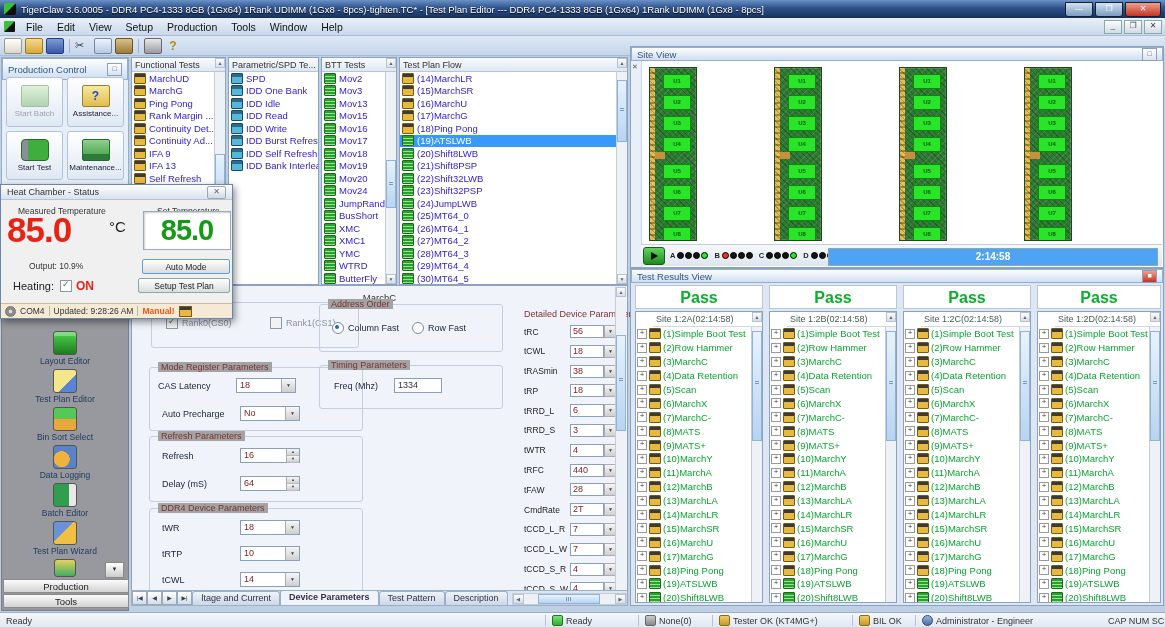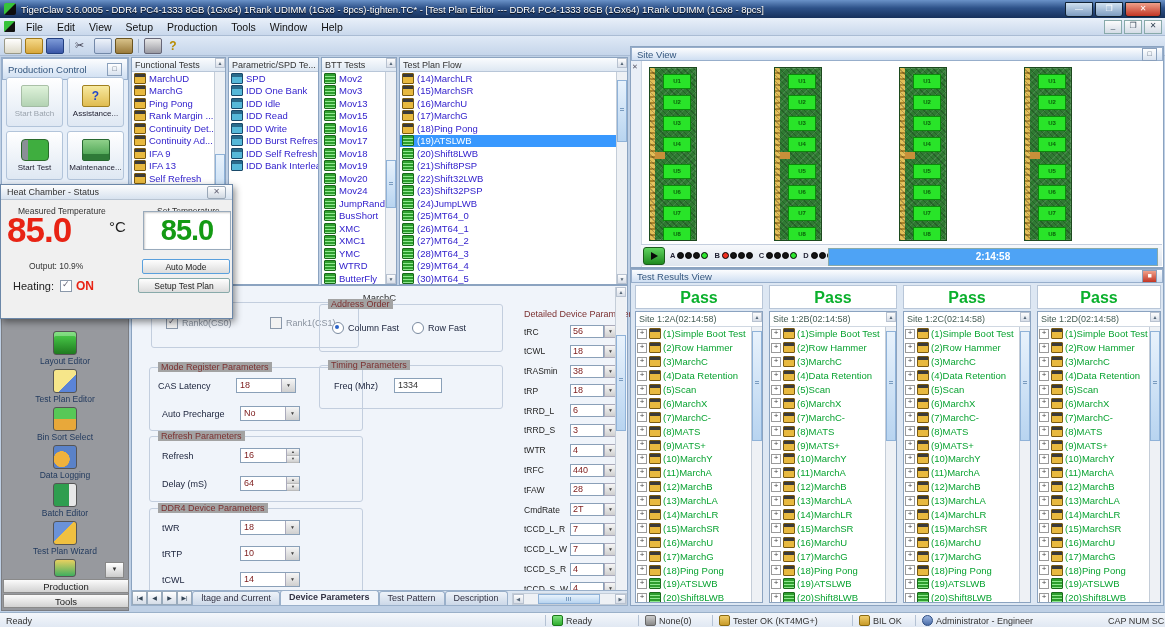--- a/index.html
+++ b/index.html
@@ -164,21 +164,21 @@
   .grp .glbl{font-size:7.5px;font-weight:bold;color:#223;margin-right:1px;}
   .led{width:7px;height:7px;border-radius:50%;background:#141414;border:1px solid #000;box-sizing:border-box;}
   .led.on{background:#2ee62e;}
   .led.err{background:#f03020;}
   .progress{position:absolute;right:4px;top:3px;width:328px;height:16px;border:1px solid #8aa;background:#4ea3f5;
     text-align:center;color:#fff;font-size:10px;font-weight:bold;line-height:15px;}
   
   .trv{left:630px;top:268px;width:534px;height:338px;background:#dde7f3;border:1px solid #8ba3c0;box-sizing:border-box;}
   .passbox{position:absolute;top:16px;height:24px;background:#fff;border:1px solid #b8c6d8;
     text-align:center;font-size:16px;font-weight:bold;color:#0ab02c;line-height:23px;box-sizing:border-box;}
-  .rcol{position:absolute;top:42px;bottom:2px;background:#fff;border:1px solid #8ba3c0;box-sizing:border-box;}
+  .rcol{position:absolute;top:42px;bottom:2px;background:#fff;border:1px solid #8ba3c0;box-sizing:border-box;padding-left:17px;}
   .rhead{height:15px;background:#fff;border-bottom:1px solid #d0d8e2;font-size:9px;color:#445c54;
     display:flex;align-items:center;padding:0 3px;white-space:nowrap;overflow:hidden;box-sizing:border-box;}
   .rbody{position:absolute;left:0;top:15px;right:11px;bottom:0;overflow:hidden;}
   .r-item{height:13.9px;display:flex;align-items:center;gap:2px;padding-left:1px;white-space:nowrap;box-sizing:border-box;}
   .exp{width:8px;height:8px;border:1px solid #9a9a9a;background:#fff;font-size:8px;line-height:6px;
     text-align:center;color:#444;flex:none;}
   .exp::before{content:"+";}
   .r-item .rlbl{font-size:9.5px;color:#0aa332;}
   
   .hc{left:0px;top:184px;width:233px;height:135px;background:#f0f0f0;border:1px solid #6b87a8;
@@ -1349,20 +1349,29 @@
       <div class="hc-setval">85.0</div>
     </div>
     <div class="hc-out">Output: 10.9%</div>
     <div class="hc-btn" style="left:141px;top:74px;width:88px;">Auto Mode</div>
     <div class="hc-heat">
       <span>Heating:</span>
       <span class="chk checked" style="margin:0 2px 0 6px;background:#fff;"></span>
       <span class="hc-on">ON</span>
     </div>
     <div class="hc-btn" style="left:137px;top:93px;width:92px;border-color:#8aa;">Setup Test Plan</div>
+    <div class="hc-strip">
+      <span class="fan-ico"></span>
+      <span>COM4</span>
+      <span class="hc-sep"></span>
+      <span>Updated: 9:28:26 AM</span>
+      <span class="hc-sep"></span>
+      <span class="hc-manual">Manual!</span>
+      <span class="chip-ico"></span>
+    </div>
   </div>
 
   <div class="statusbar">
     <div class="sb-item" style="left:6px;">Ready</div>
     <div class="sb-sep" style="left:545px;"></div>
     <div class="sb-item" style="left:552px;">
       <span class="sic sic-ready"></span>
       <span>Ready</span>
     </div>
     <div class="sb-sep" style="left:638px;"></div>

